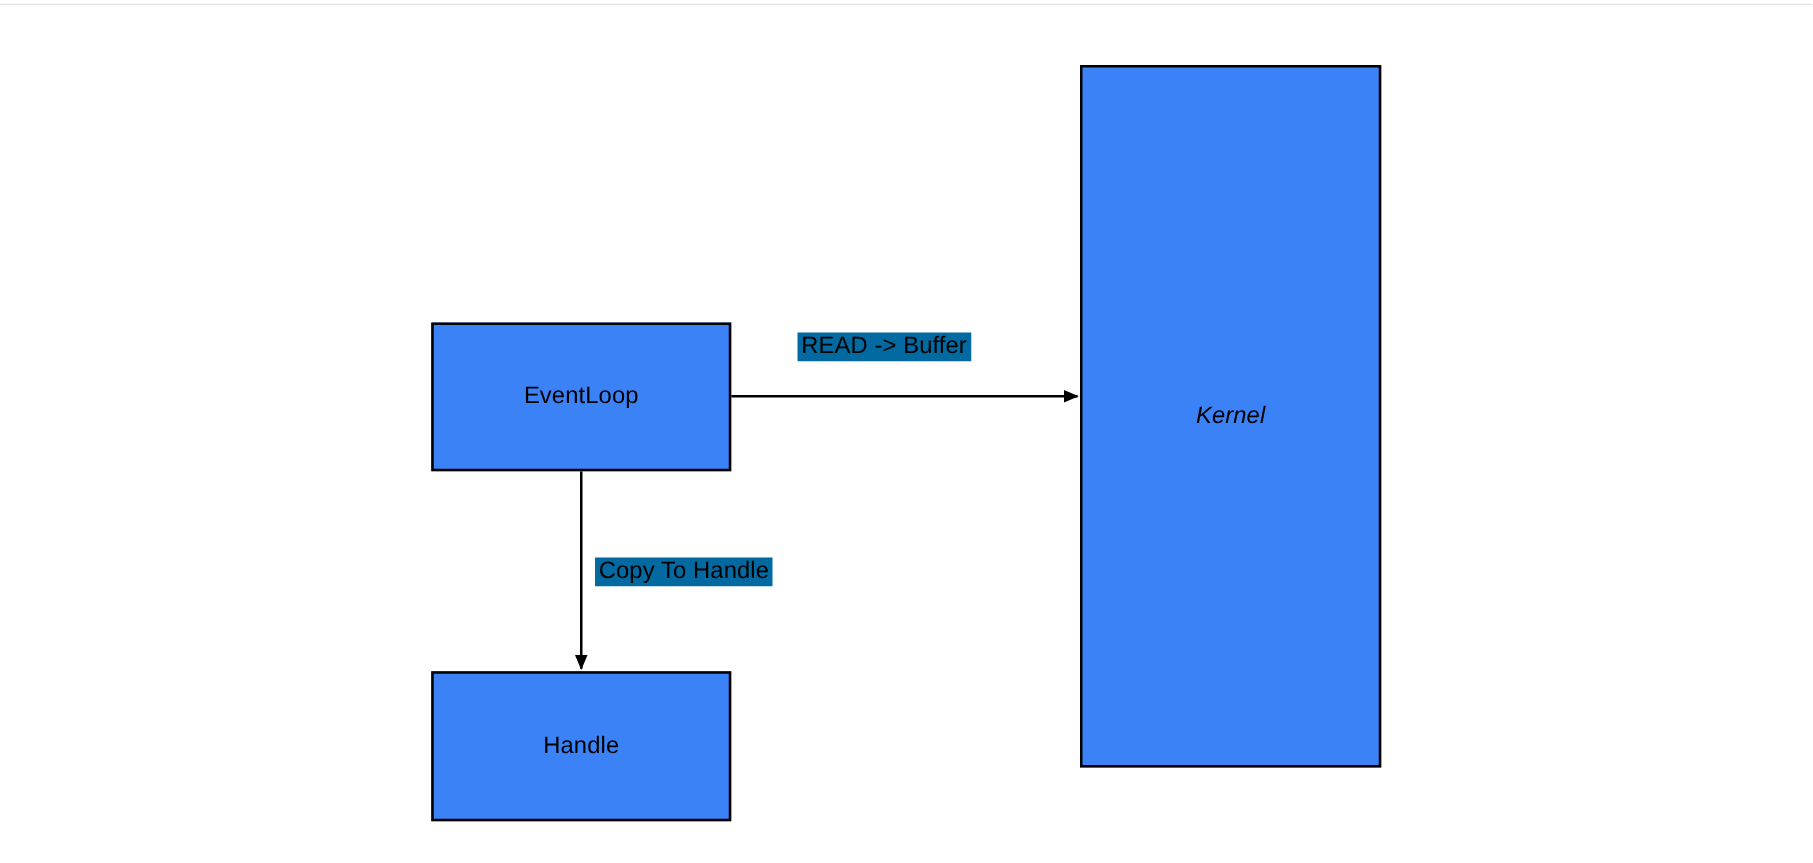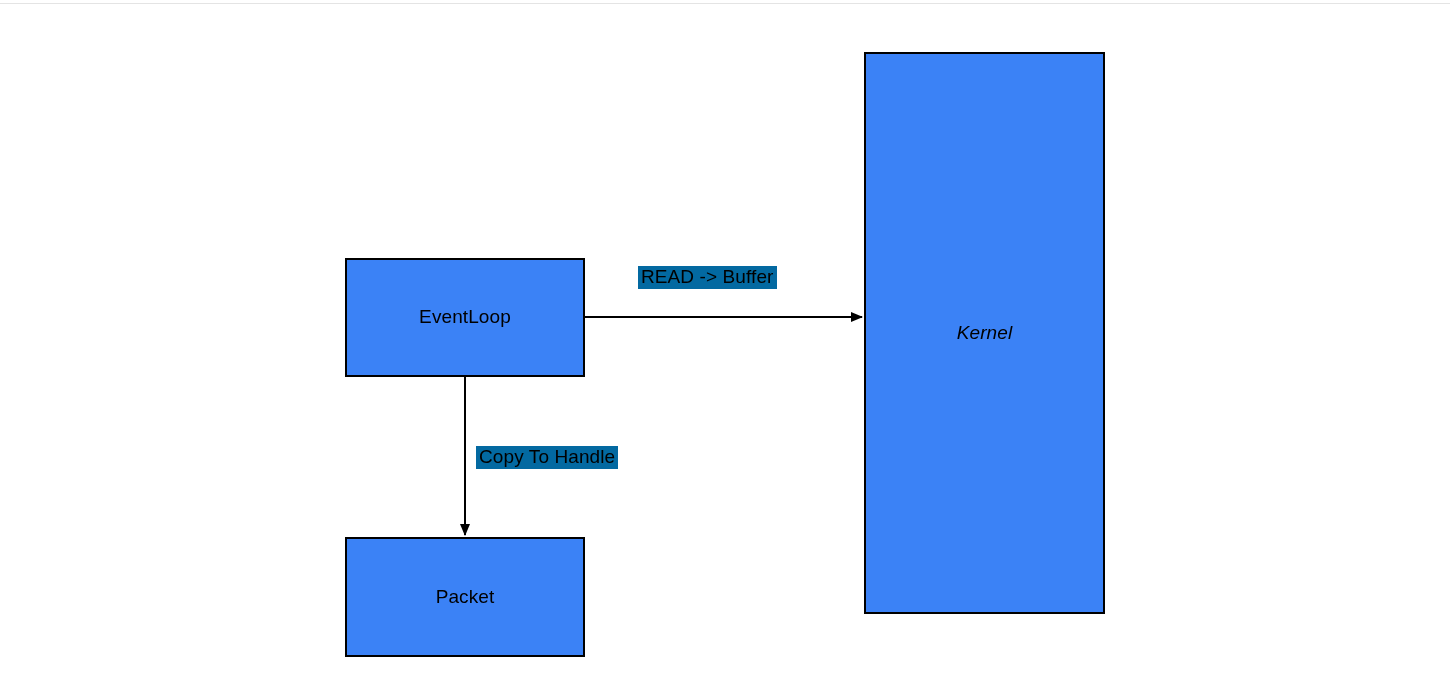--- a/index.html
+++ b/index.html
@@ -111,21 +111,21 @@
     <line x1="585" y1="317" x2="862" y2="317" stroke="#000000" stroke-width="2" marker-end="url(#arrow-right)"></line>
 
     <line x1="465" y1="377" x2="465" y2="535" stroke="#000000" stroke-width="2" marker-end="url(#arrow-down)"></line>
   </svg>
 
   <div class="node-box" id="node-eventloop">
     <span class="node-label">EventLoop</span>
   </div>
 
   <div class="node-box" id="node-handle">
-    <span class="node-label">Packet</span>
+    <span class="node-label">Handle</span>
   </div>
 
   <div class="node-box" id="node-kernel">
     <span class="node-label">Kernel</span>
   </div>
 
   <div class="edge-label" id="label-read-buffer">READ -&gt; Buffer</div>
 
   <div class="edge-label" id="label-copy-to-packet">Copy To Handle</div>
 

